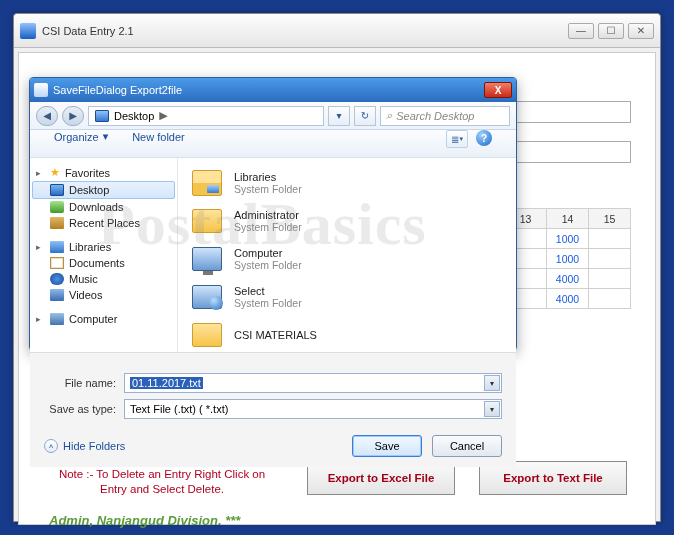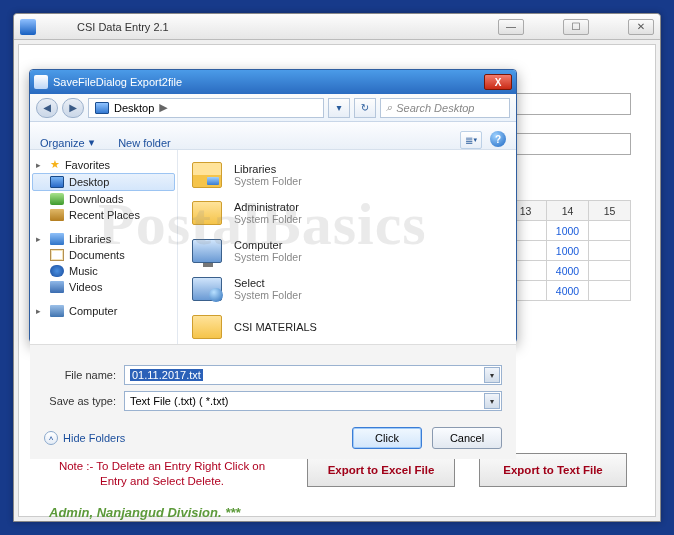--- a/index.html
+++ b/index.html
@@ -1,20 +1,20 @@
 <!DOCTYPE html>
 <html><head>
 <meta charset="utf-8">
 <style>
 * { box-sizing: border-box; margin: 0; padding: 0; }
 body { width: 674px; height: 535px; background: #173a8a; font-family: "Segoe UI", Tahoma, sans-serif; font-size: 11px; position: relative; overflow: hidden; }
 
 
 .app-window { position: absolute; left: 13px; top: 13px; width: 648px; height: 509px; background: #f0f0f0; border: 1px solid #888; border-radius: 4px 4px 0 0; box-shadow: 0 0 6px rgba(0,0,0,.3); }
-.app-titlebar { height: 26px; background: linear-gradient(#fdfdfd,#e6e6e6); border-bottom: 1px solid #bbb; display: flex; align-items: center; padding: 11px 6px; border-radius: 4px 4px 0 0; gap: 35px; }
+.app-titlebar { height: 34px; background: linear-gradient(#fdfdfd,#e6e6e6); border-bottom: 1px solid #bbb; display: flex; align-items: center; padding: 11px 6px; border-radius: 4px 4px 0 0; }
 .app-titlebar .icon { width: 16px; height: 16px; background: linear-gradient(#8fc0ff,#1860c0); border-radius: 2px; margin-right: 6px; }
 .app-titlebar .title { flex: 1; color: #333; }
 .app-titlebar .wbtn { width: 26px; height: 16px; border: 1px solid #aaa; background: linear-gradient(#fafafa,#e0e0e0); margin-left: 4px; border-radius: 2px; display: inline-flex; align-items: center; justify-content: center; font-size: 10px; color: #555; }
 .app-body { background: #fff; margin: 4px; height: calc(100% - 34px); border: 1px solid #ccc; position: relative; padding: 10px; }
 
 .bg-dropdown { position: absolute; right: 24px; top: 48px; width: 120px; height: 22px; border: 1px solid #aaa; background: #fff; }
 .bg-field { position: absolute; right: 24px; top: 88px; width: 120px; height: 22px; border: 1px solid #aaa; background: #fff; }
 
 .bg-table { position: absolute; right: 24px; top: 155px; }
 .bg-table table { border-collapse: collapse; }
@@ -39,21 +39,21 @@
 .sd-title .close { width: 28px; height: 16px; background: linear-gradient(#f27c6c,#c92a15); border: 1px solid #7a1708; border-radius: 2px; display: flex; align-items: center; justify-content: center; color: #fff; font-size: 10px; font-weight: bold; }
 
 .sd-nav { height: 28px; background: linear-gradient(#fbfbfb,#ecf3fb); border-bottom: 1px solid #c8d6e8; display: flex; align-items: center; padding: 3px 6px; gap: 4px; }
 .navarrow { width: 22px; height: 20px; border-radius: 11px; background: linear-gradient(#e9eef5,#cad7e8); border: 1px solid #9cb1cc; display: flex; align-items: center; justify-content: center; font-size: 10px; color: #3a5a85; }
 .crumb { flex: 1; height: 20px; border: 1px solid #b5c6db; background: #fff; display: flex; align-items: center; padding: 0 6px; gap: 5px; font-size: 11px; }
 .crumb .mon { width: 14px; height: 12px; background: linear-gradient(#8fc3ff,#3479d1); border: 1px solid #1a4d90; border-radius: 1px; }
 .crumb .arr { color: #666; }
 .small-btn { width: 22px; height: 20px; border: 1px solid #b5c6db; background: linear-gradient(#fdfdfd,#e7eef7); display: flex; align-items: center; justify-content: center; font-size: 10px; color: #2a5c9c; }
 .search { width: 130px; height: 20px; border: 1px solid #b5c6db; background: #fff; display: flex; align-items: center; padding: 0 5px; color: #888; font-style: italic; gap: 4px; }
 
-.sd-toolbar { height: 28px; background: linear-gradient(#fcfdff,#eaf0f8); border-bottom: 1px solid #d6e0ec; display: flex; align-items: flex-end; padding: 0 10px; gap: 30px; }
+.sd-toolbar { height: 28px; background: linear-gradient(#fcfdff,#eaf0f8); border-bottom: 1px solid #d6e0ec; display: flex; align-items: flex-start; padding: 0 24px; gap: 30px; }
 .sd-toolbar .left { display: flex; gap: 24px; }
 .sd-toolbar .tlink { color: #1b4e9c; font-size: 11px; display: flex; align-items: center; gap: 4px; }
 .sd-toolbar .right { margin-left: auto; display: flex; gap: 8px; }
 .sd-toolbar .ibtn { width: 22px; height: 18px; border: 1px solid #bcd0e6; border-radius: 2px; background: linear-gradient(#fff,#e7eef7); display: flex; align-items: center; justify-content: center; font-size: 10px; color: #2a5c9c; }
 .help-ic { width: 16px; height: 16px; border-radius: 8px; background: radial-gradient(circle at 35% 30%,#9fd2ff,#1b66c2); color: #fff; display: flex; align-items: center; justify-content: center; font-size: 10px; font-weight: bold; }
 
 .sd-main { display: flex; height: 194px; background: #fff; }
 .tree { width: 148px; border-right: 1px solid #e2e8f0; padding: 6px 2px; overflow: hidden; }
 .tree .grp { color: #222; font-size: 11px; padding: 2px 6px 2px 18px; display: flex; align-items: center; gap: 5px; position: relative; }
 .tree .grp.header { font-weight: normal; }
@@ -307,21 +307,21 @@
           </div>
         </div>
       </div>
 
       <div class="sd-footer">
         <span class="hide-link">
           <span class="chev">˄</span>
           <span>Hide Folders</span>
         </span>
         <span class="spacer"></span>
-        <button class="dlg-btn primary">Click</button>
+        <button class="dlg-btn primary">Save</button>
         <button class="dlg-btn">Cancel</button>
       </div>
     </div>
 
   </div>
 </div>
 
 <div class="watermark">PostalBasics</div>
 
 </body></html>

